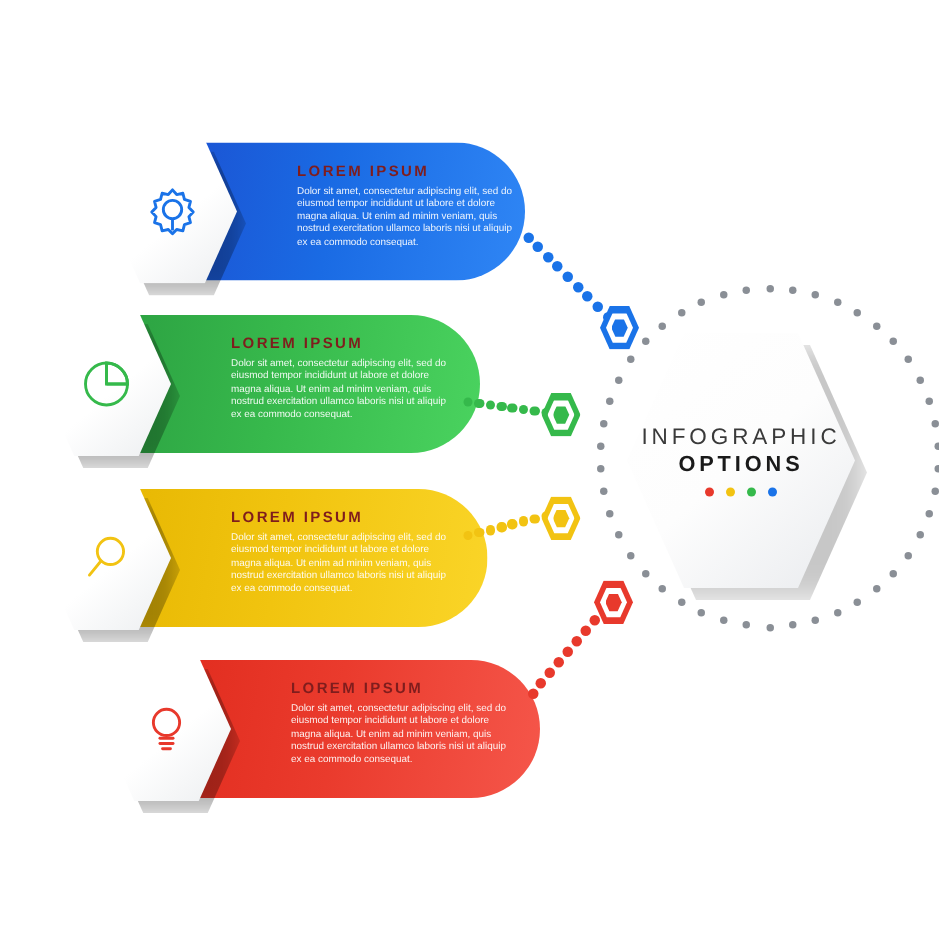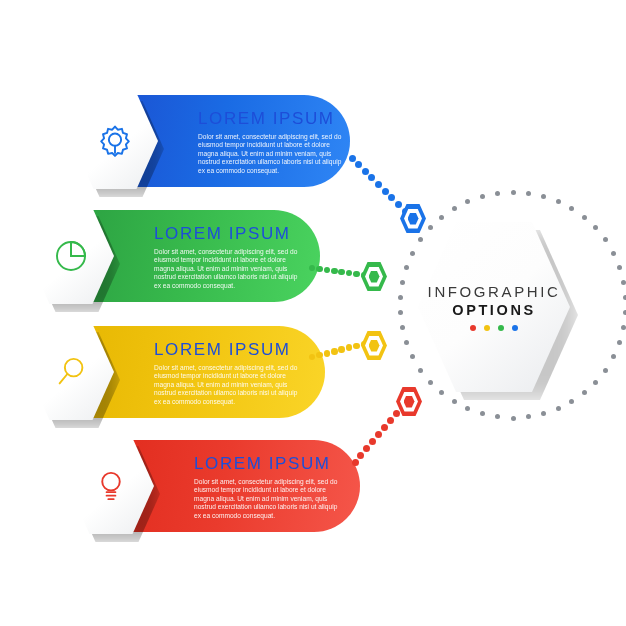--- a/index.html
+++ b/index.html
@@ -95,24 +95,24 @@
   }
   .badge svg { display: block; }
 
   
   .txtwrap {
     position: absolute;
     top: 14px;
     width: 150px;
   }
   .ttl {
-    color: #1d4ed8;
-    font-size: 17px;
+    color: #7f1d1d;
+    font-size: 10px;
     letter-spacing: 1.6px;
-    font-weight: 400;
+    font-weight: 700;
     margin: 0 0 4px 0;
     white-space: nowrap;
   }
   .body-txt {
     color: rgba(255,255,255,0.92);
     font-size: 6.6px;
     line-height: 8.4px;
     margin: 0;
     width: 148px;
   }

